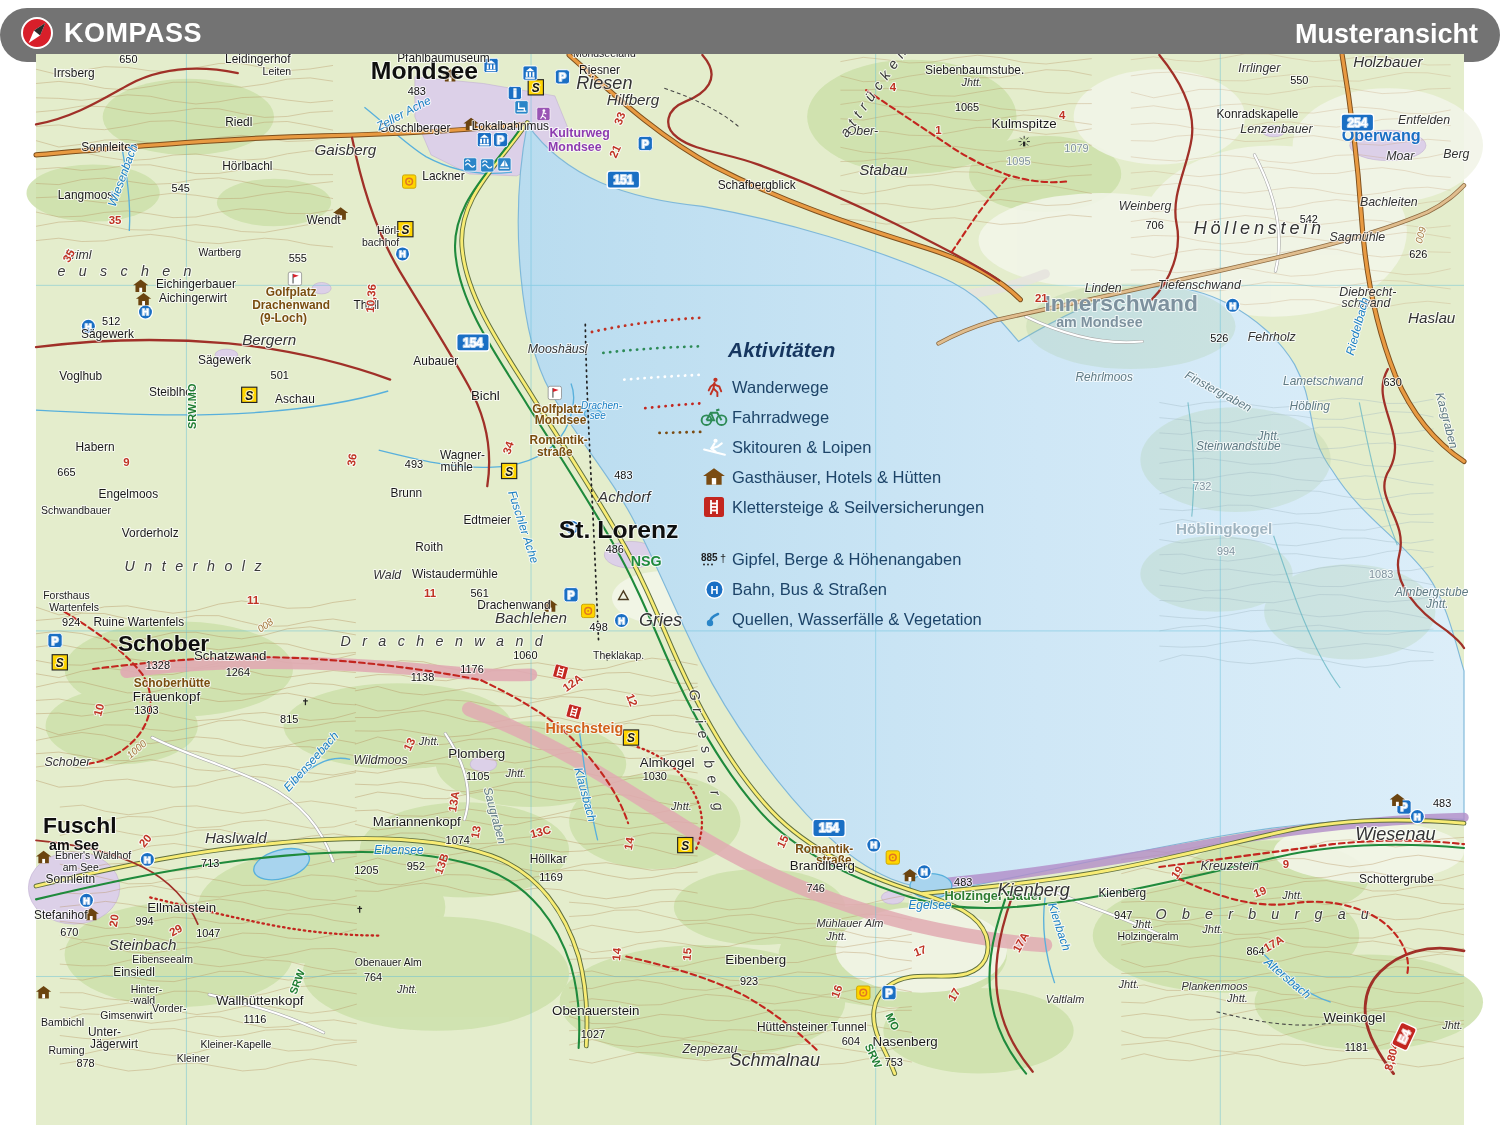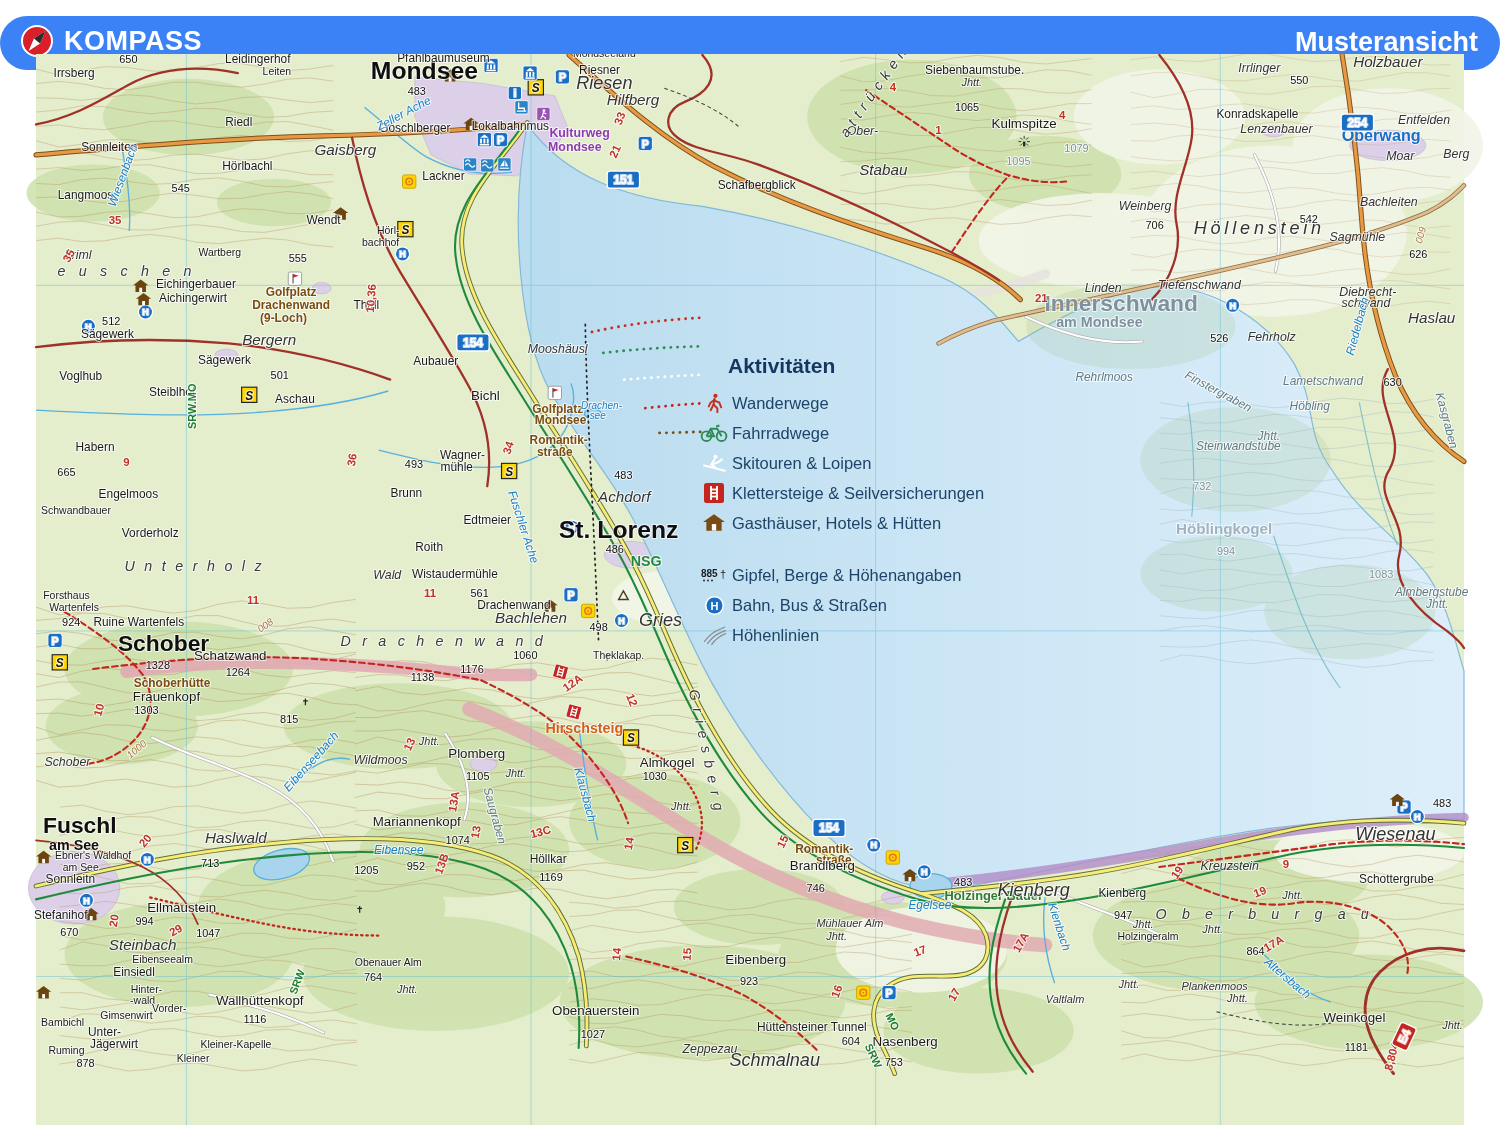--- a/index.html
+++ b/index.html
@@ -1,18 +1,18 @@
 <!DOCTYPE html>
 <html><head>
 <meta charset="utf-8">
 <style>
   html,body{margin:0;padding:0;background:#fff;}
   #stage{position:relative;width:1500px;height:1125px;overflow:hidden;font-family:"Liberation Sans",sans-serif;}
   
-  #header{position:absolute;left:0;top:16px;width:1500px;height:54px;background:#3b82f6;border-radius:27px;}
+  #header{position:absolute;left:0;top:8px;width:1500px;height:54px;background:#737373;border-radius:27px;}
   #brand{position:absolute;left:20px;top:8px;display:flex;align-items:center;gap:10px;}
   #brand .word{color:#fff;font-weight:bold;font-size:27px;letter-spacing:.5px;}
   #title{position:absolute;right:22px;top:11px;color:#fff;font-weight:bold;font-size:27px;text-align:center;}
   
   #map{position:absolute;left:0;top:54px;}
   #map text{font-family:"Liberation Sans",sans-serif;paint-order:stroke;stroke:rgba(255,255,255,.72);stroke-width:2.2px;stroke-linejoin:round;}
   .l-town-xl{font-size:26px;font-weight:bold;fill:#0f0f0f;}
   .l-town-lg{font-size:24px;font-weight:bold;fill:#0f0f0f;}
   .l-town-md{font-size:15px;font-weight:bold;fill:#0f0f0f;}
   .l-town-blue{font-size:17px;font-weight:bold;fill:#1a6fc4;}
@@ -35,21 +35,21 @@
   .l-orange{font-size:15px;font-weight:bold;fill:#d2601a;}
   .l-lake-name{font-size:24px;font-weight:bold;fill:#7d919e;}
   .l-lake-name-sm{font-size:15px;font-weight:bold;fill:#7d919e;}
   .l-faded{font-size:16px;font-weight:bold;fill:#9fb4c0;}
   .l-faded-it{font-size:12.5px;font-style:italic;fill:#5f7a84;}
   .l-it-sm{font-size:11.5px;font-style:italic;fill:#333;}
   .l-nsg{font-size:15px;font-weight:bold;fill:#1e8a3c;}
   .l-contour-lbl{font-size:10.5px;font-style:italic;fill:#a5773c;}
   
   #legend{position:absolute;left:688px;top:338px;width:330px;}
-  #legend h2{margin:16px 0 10px 40px;font-size:21px;font-weight:bold;color:#16365f;}
+  #legend h2{margin:0 0 10px 40px;font-size:21px;font-weight:bold;color:#16365f;font-style:italic;}
   #legend ul{list-style:none;margin:8px;padding:0;}
   #legend li{display:flex;align-items:center;height:30px;}
   .leg-ic{width:36px;display:flex;justify-content:center;align-items:center;flex:none;}
   .leg-tx{font-size:16.5px;color:#1d4468;}
   .sec2{margin-top:22px;}
 </style>
 </head>
 <body>
 <div id="stage">
 
@@ -1023,41 +1023,41 @@
                   <path d="M13,6 L10,11 L14,14"></path>
                   <path d="M10,11 L16,9 L20,6"></path>
                   <path d="M3,12 L23,17"></path>
                 </g>
               </svg>
             </span>
             <span class="leg-tx">Skitouren &amp; Loipen</span>
           </li>
           <li>
             <span class="leg-ic">
+              <svg viewBox="0 0 22 18" width="24" height="20">
+                <path d="M11,1 L21,8 L18,8 L18,16 L4,16 L4,8 L1,8 Z" fill="#7a4b12"></path>
+                <rect x="9" y="10" width="4" height="6" fill="#fff"></rect>
+              </svg>
+            </span>
+            <span class="leg-tx">Gasthäuser, Hotels &amp; Hütten</span>
+          </li>
+          <li>
+            <span class="leg-ic">
               <svg viewBox="0 0 20 20" width="20" height="20">
                 <rect width="20" height="20" rx="2.5" fill="#c3261f"></rect>
                 <g stroke="#fff" stroke-width="1.8">
                   <line x1="7" y1="3" x2="7" y2="17"></line>
                   <line x1="13" y1="3" x2="13" y2="17"></line>
                   <line x1="7" y1="6.5" x2="13" y2="6.5"></line>
                   <line x1="7" y1="10" x2="13" y2="10"></line>
                   <line x1="7" y1="13.5" x2="13" y2="13.5"></line>
                 </g>
               </svg>
             </span>
             <span class="leg-tx">Klettersteige &amp; Seilversicherungen</span>
-          </li>
-          <li>
-            <span class="leg-ic">
-              <svg viewBox="0 0 22 18" width="24" height="20">
-                <path d="M11,1 L21,8 L18,8 L18,16 L4,16 L4,8 L1,8 Z" fill="#7a4b12"></path>
-                <rect x="9" y="10" width="4" height="6" fill="#fff"></rect>
-              </svg>
-            </span>
-            <span class="leg-tx">Gasthäuser, Hotels &amp; Hütten</span>
           </li>
         </ul>
   </div>
   <div class="leg-sec sec2">
     <ul id="leg-ori">
           <li>
             <span class="leg-ic">
               <svg viewBox="0 0 30 20" width="30" height="20">
                 <text x="2" y="12" font-size="10" font-weight="bold" fill="#1c1c1c" font-family="Liberation Sans, sans-serif">885</text>
                 <text x="21" y="13" font-size="11" fill="#1c1c1c">†</text>
@@ -1073,27 +1073,24 @@
               <svg viewBox="0 0 20 20" width="21" height="21">
                 <circle cx="10" cy="10" r="9" fill="#fff"></circle>
                 <circle cx="10" cy="10" r="7.6" fill="#1a6fc4"></circle>
                 <text x="10" y="14" text-anchor="middle" font-size="10.5" font-weight="bold" fill="#fff" font-family="Liberation Sans, sans-serif">H</text>
               </svg>
             </span>
             <span class="leg-tx">Bahn, Bus &amp; Straßen</span>
           </li>
           <li>
             <span class="leg-ic">
-              <svg viewBox="0 0 24 20" width="25" height="21">
-                <g stroke="#8a9094" stroke-width="1.2" fill="none">
-                  <path d="M2,16 C8,8 12,6 22,2"></path>
-                  <path d="M5,18 C11,10 15,8 23,5"></path>
-                  <path d="M9,19 C13,13 17,11 23,8"></path>
-                </g>
+              <svg viewBox="0 0 20 20" width="20" height="20">
+                <path d="M6,14 q0,-6 8,-9" stroke="#2a85c8" stroke-width="2.6" fill="none" stroke-linecap="round"></path>
+                <circle cx="6" cy="14" r="3.2" fill="#2a85c8"></circle>
               </svg>
             </span>
-            <span class="leg-tx">Höhenlinien</span>
+            <span class="leg-tx">Quellen, Wasserfälle &amp; Vegetation</span>
           </li>
         </ul>
   </div>
 </div>
 
 </div>
 
 </body></html>

